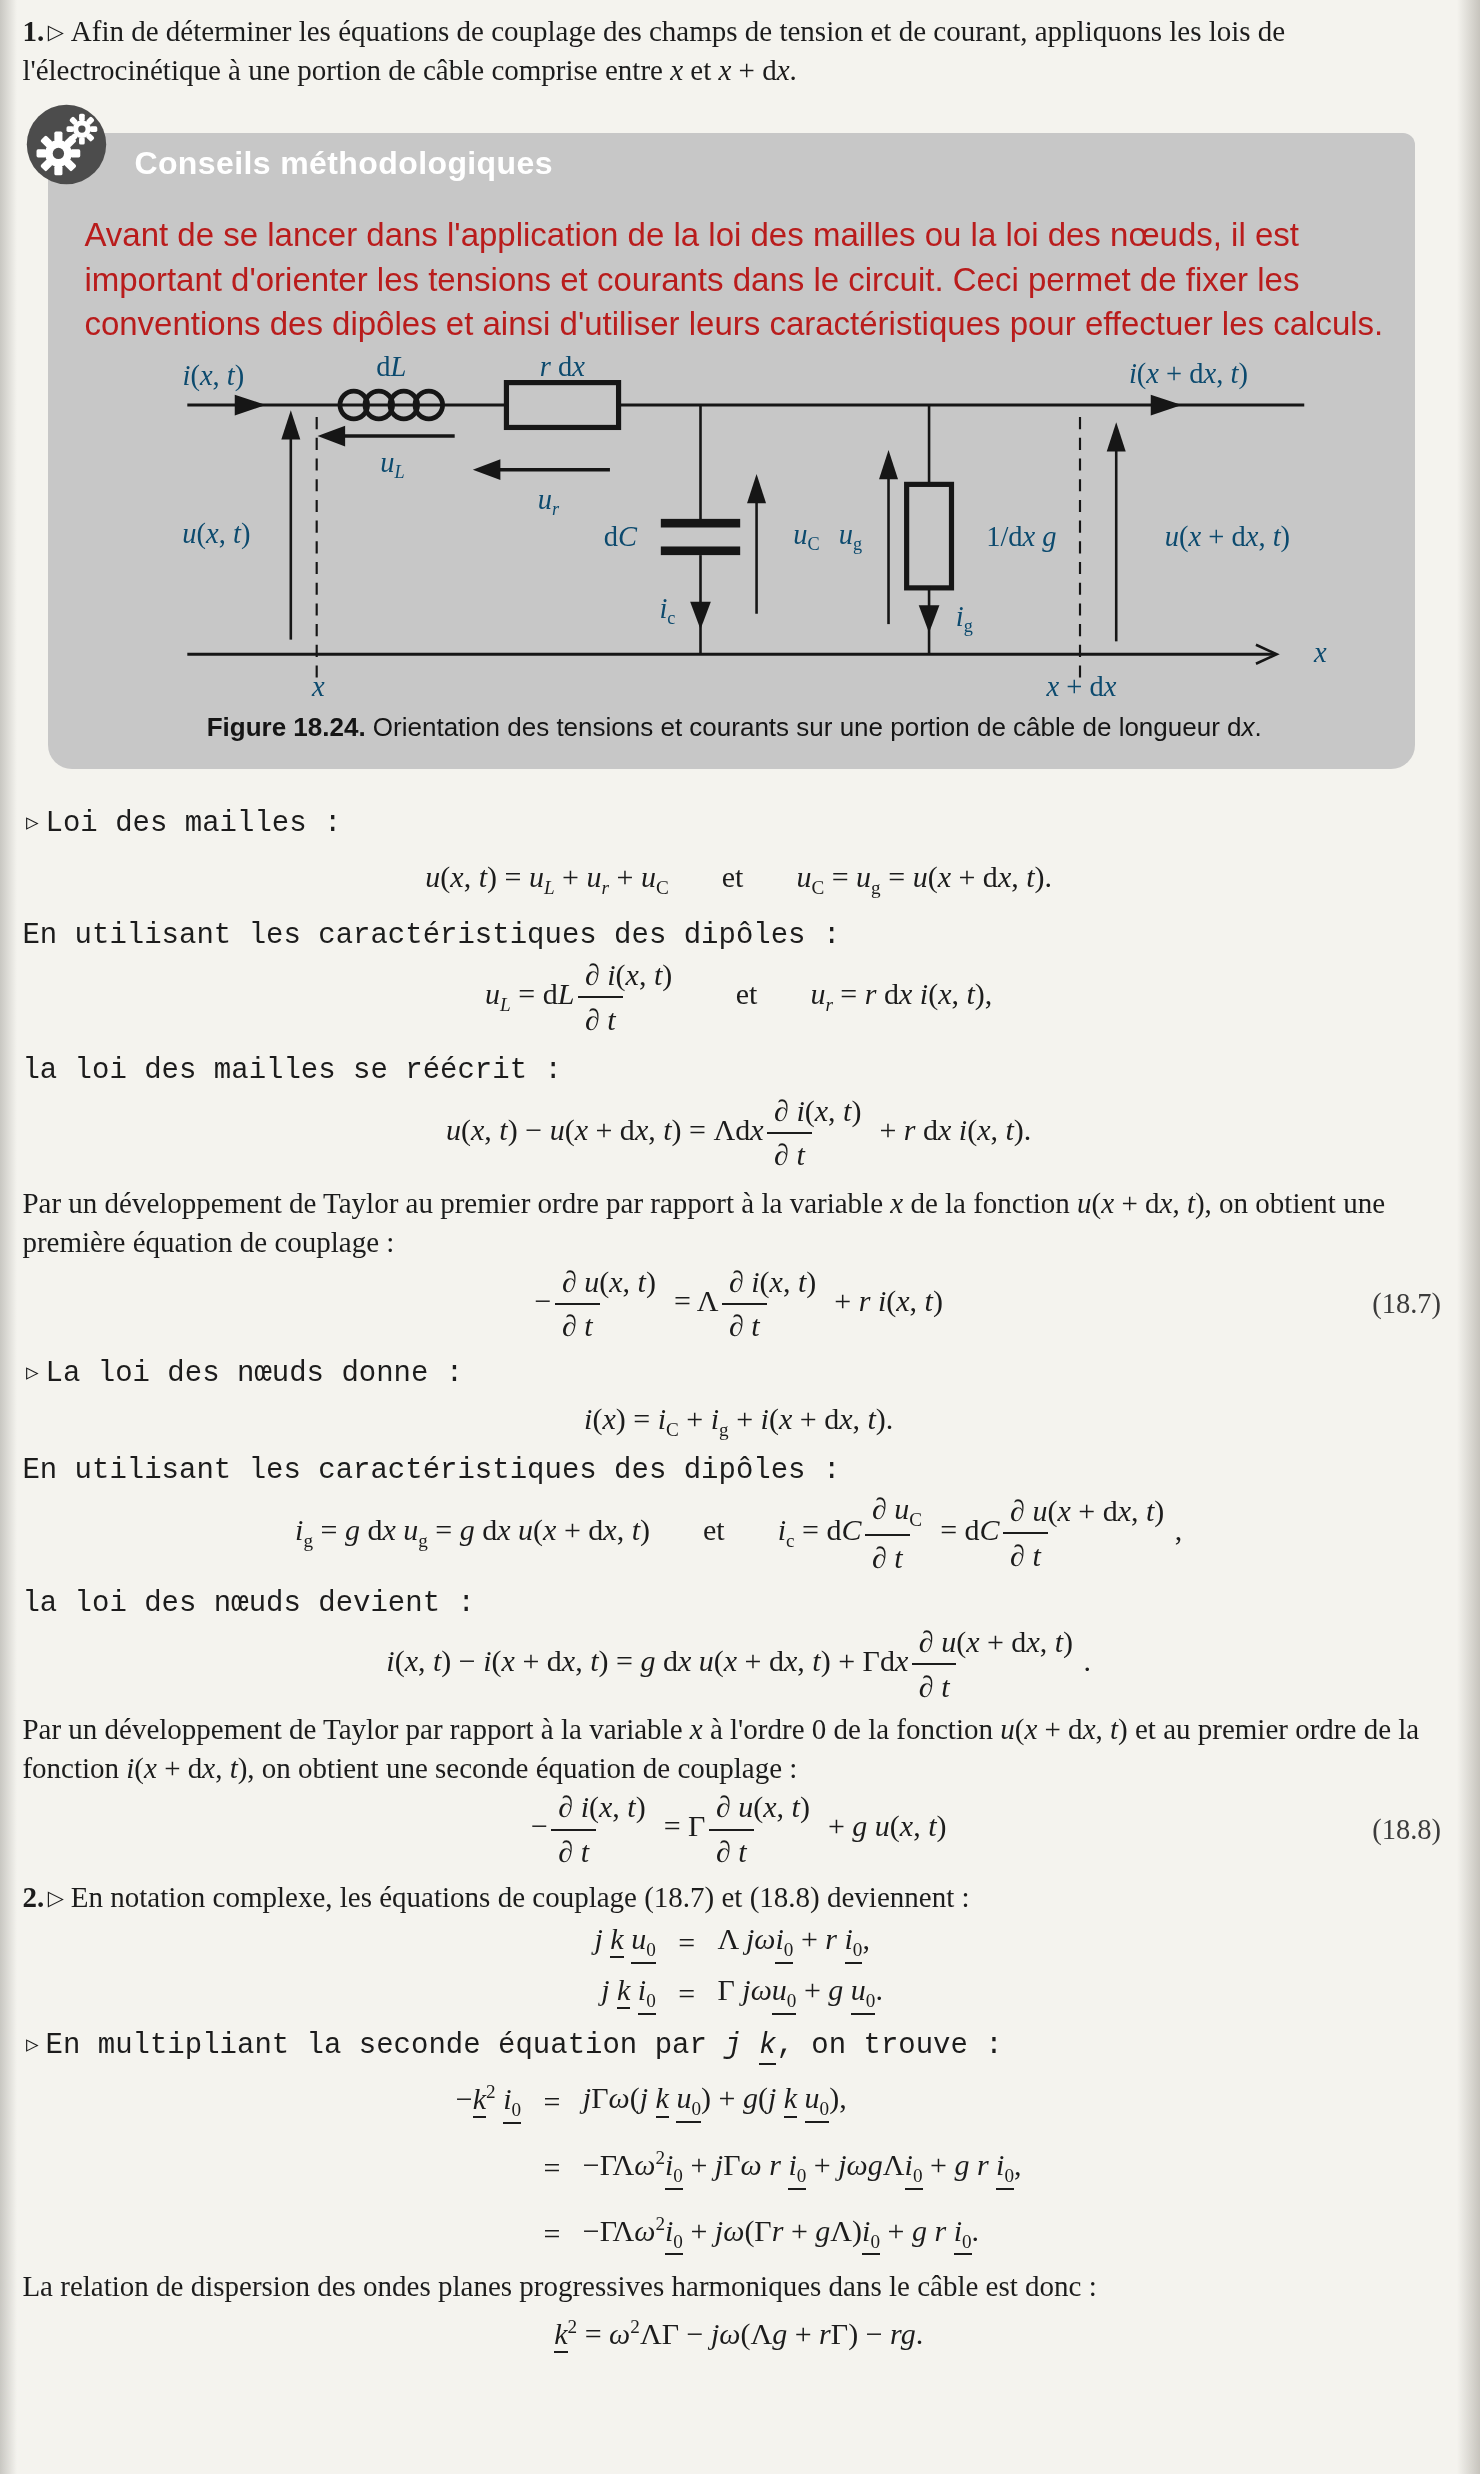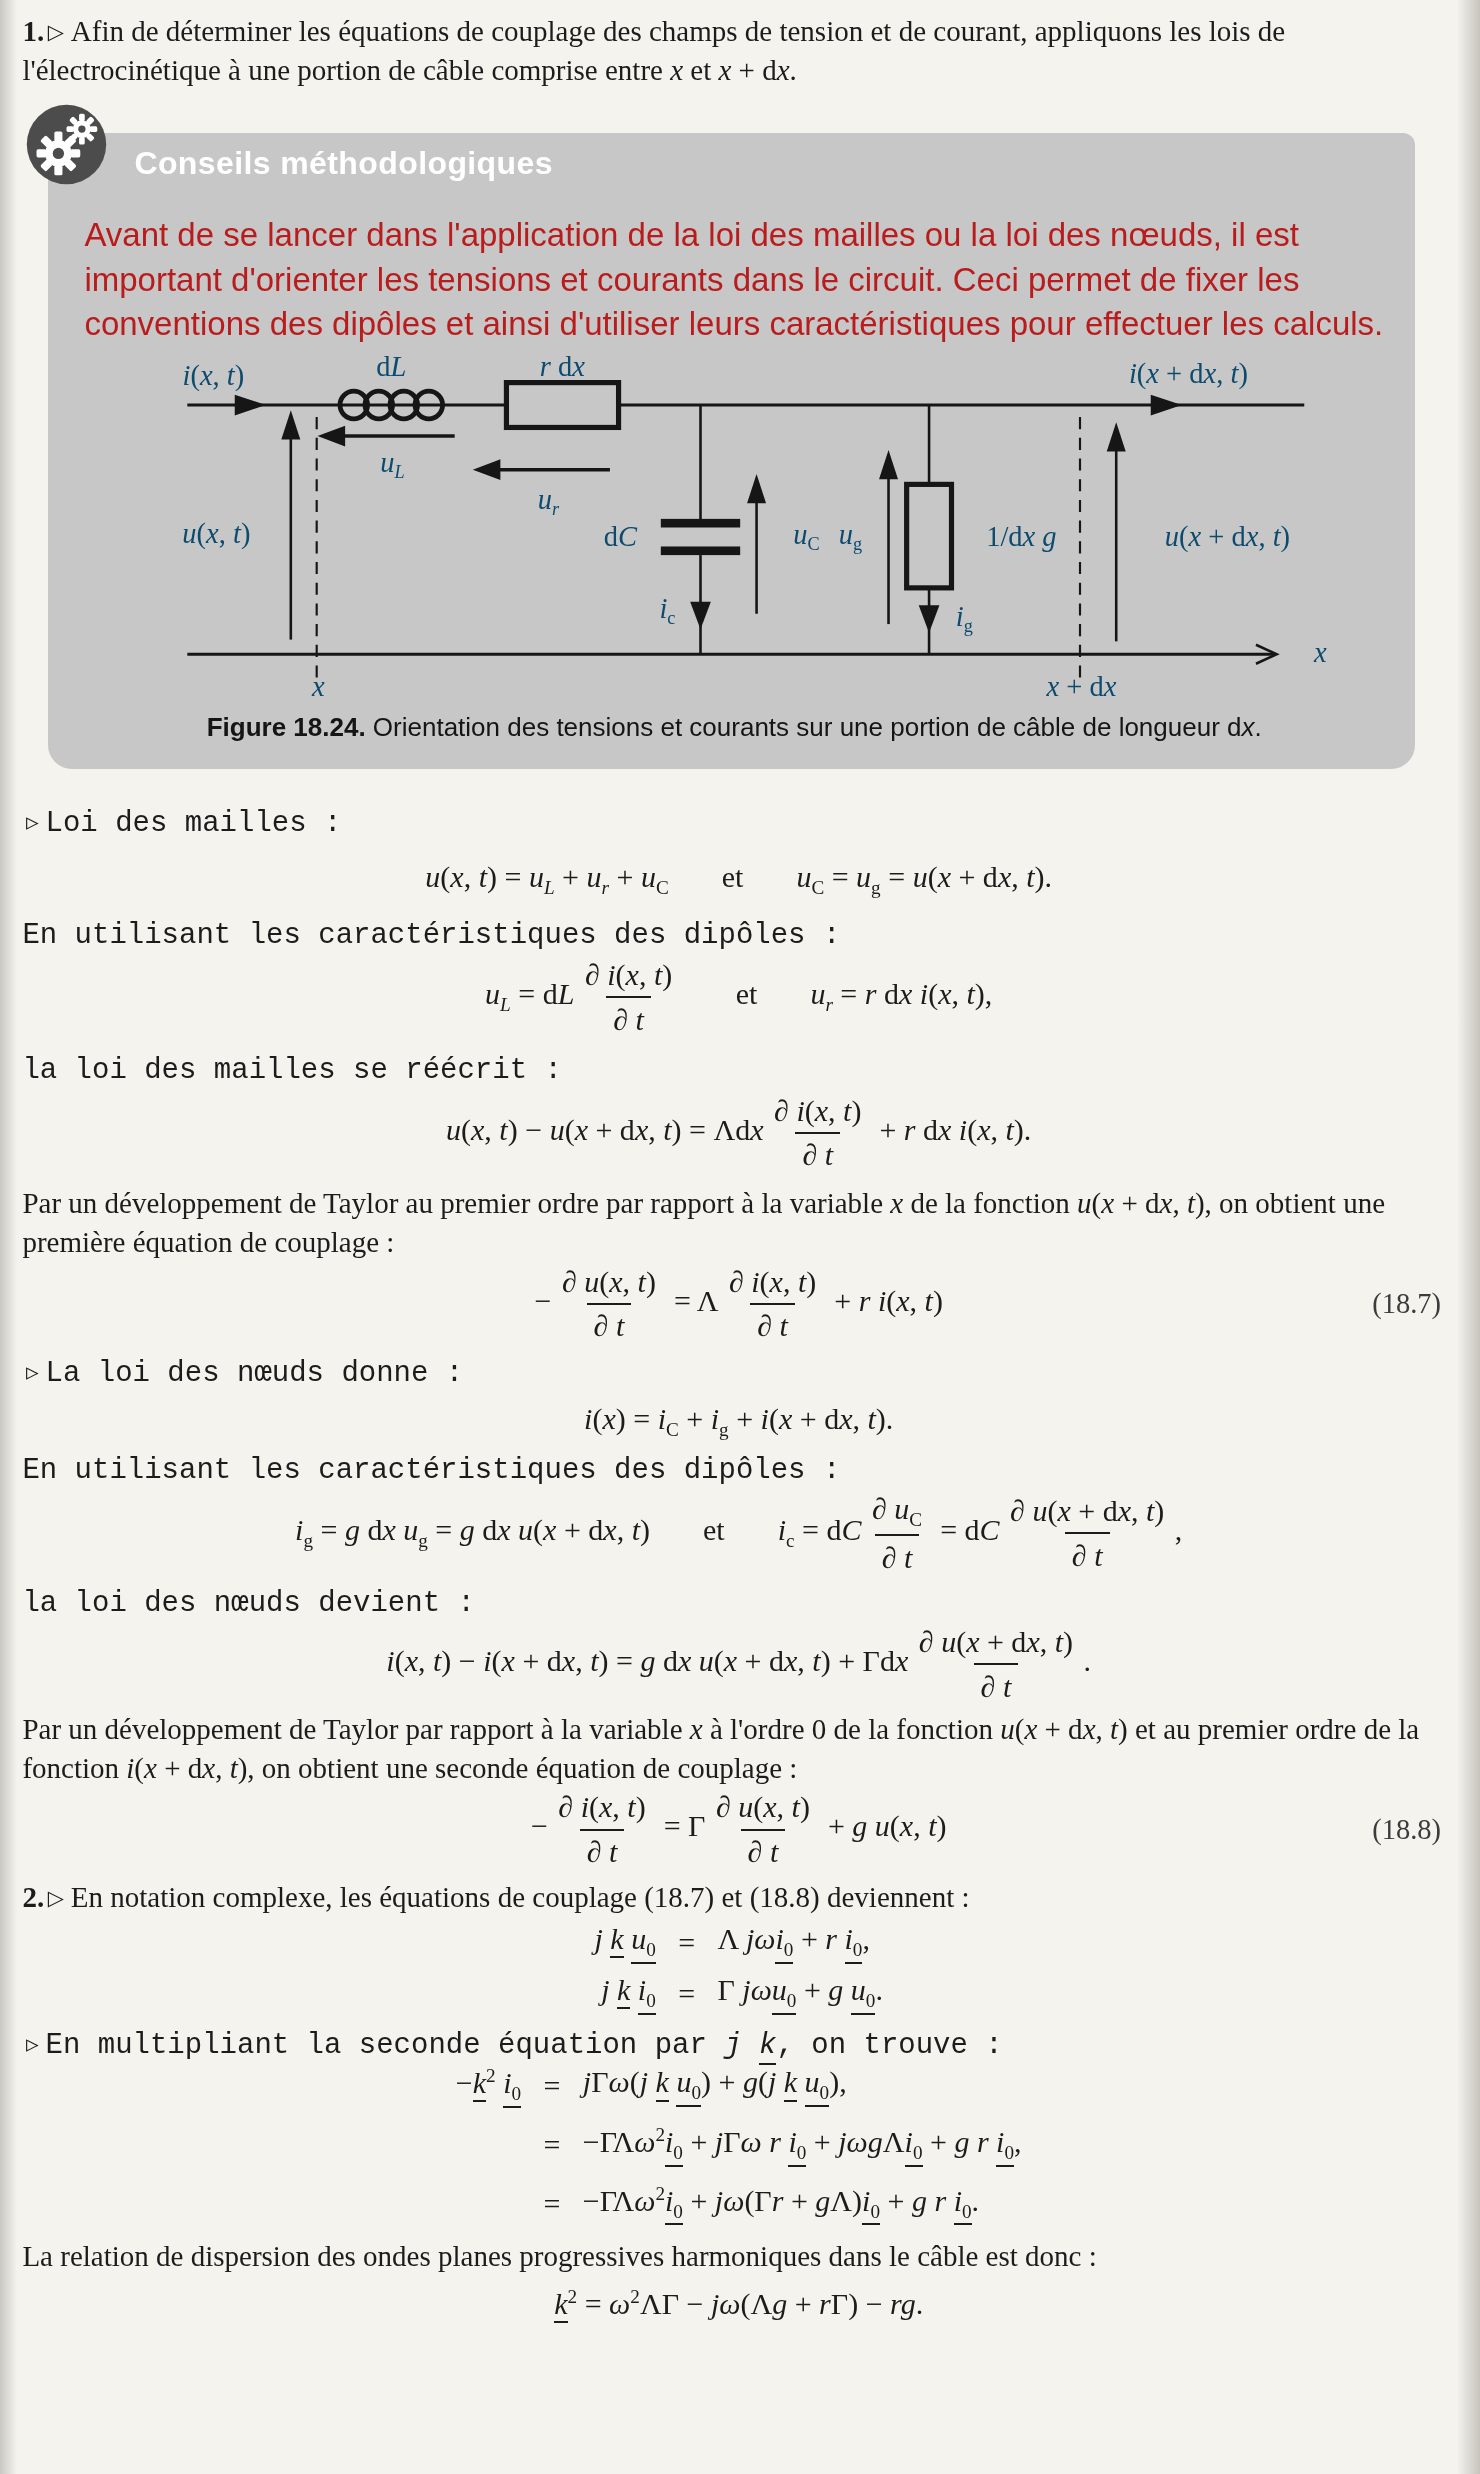--- a/index.html
+++ b/index.html
@@ -32,21 +32,21 @@
   .fig svg{position:absolute;left:0;top:0;}
   .flabel{position:absolute;transform:translate(-50%,-50%);font-size:28.5px;white-space:nowrap;color:#0c4a6e;}
   .flabel sub{font-size:64%;}
   .caption{text-align:center;font-family:"Liberation Sans", sans-serif;font-size:26px;
            margin-top:12px;color:#151515;}
 
   
   .h{font-size:29px;line-height:1.3;font-family:Liberation Mono, monospace;}
   .eq{position:relative;text-align:center;font-size:30px;line-height:1.25;}
   .eqnum{position:absolute;right:14px;top:50%;transform:translateY(-50%);font-size:28.5px;color:#3c3c3c;}
-  .fr{display:inline-flex;flex-direction:column;align-items:center;vertical-align:middle;margin:0 3.5px;}
+  .fr{display:inline-flex;flex-direction:column;align-items:flex-start;vertical-align:middle;margin:0 3.5px;}
   .fr .nu{padding:0 7px 2.6px;}
   .fr .de{border-top:2.6px solid #1c1c1c;padding:2.6px 7px 0;}
   .sep{display:inline-block;margin:0 53px;font-style:normal;}
   .und{display:inline-block;border-bottom:2.6px solid #1c1c1c;padding-bottom:1.7px;line-height:1.05;}
   sub{font-size:64%;}
   sup{font-size:64%;}
   .ga{display:grid;grid-template-columns:auto auto auto;column-gap:22.4px;
       justify-content:center;align-items:center;font-size:30px;}
   .ga .l{justify-self:end;}
   .ga .r{justify-self:start;}
@@ -228,21 +228,21 @@
     <span class="l"><i>j</i> <span class="und"><i>k</i></span> <span class="und"><i>u</i><sub>0</sub></span></span>
     <span>=</span>
     <span class="r">Λ <i>j</i><i>ω</i><span class="und"><i>i</i><sub>0</sub></span> + <i>r</i> <span class="und"><i>i</i><sub>0</sub></span>,</span>
     <span class="l"><i>j</i> <span class="und"><i>k</i></span> <span class="und"><i>i</i><sub>0</sub></span></span>
     <span>=</span>
     <span class="r">Γ <i>j</i><i>ω</i><span class="und"><i>u</i><sub>0</sub></span> + <i>g</i> <span class="und"><i>u</i><sub>0</sub></span>.</span>
   </div>
 
   <div class="h" style="margin-top:12px"><span class="tri">▷</span><span>En multipliant la seconde équation par <i>j</i> <span class="und"><i>k</i></span>, on trouve :</span></div>
 
-  <div class="ga" style="margin-top:0;row-gap:16px">
+  <div class="ga" style="margin-top:16px;row-gap:23px">
     <span class="l">−<span class="und"><i>k</i></span><sup>2</sup> <span class="und"><i>i</i><sub>0</sub></span></span>
     <span>=</span>
     <span class="r"><i>j</i>Γ<i>ω</i>(<i>j</i> <span class="und"><i>k</i></span> <span class="und"><i>u</i><sub>0</sub></span>) + <i>g</i>(<i>j</i> <span class="und"><i>k</i></span> <span class="und"><i>u</i><sub>0</sub></span>),</span>
     <span class="l"></span>
     <span>=</span>
     <span class="r">−ΓΛ<i>ω</i><sup>2</sup><span class="und"><i>i</i><sub>0</sub></span> + <i>j</i>Γ<i>ω</i> <i>r</i> <span class="und"><i>i</i><sub>0</sub></span> + <i>j</i><i>ω</i><i>g</i>Λ<span class="und"><i>i</i><sub>0</sub></span> + <i>g</i> <i>r</i> <span class="und"><i>i</i><sub>0</sub></span>,</span>
     <span class="l"></span>
     <span>=</span>
     <span class="r">−ΓΛ<i>ω</i><sup>2</sup><span class="und"><i>i</i><sub>0</sub></span> + <i>j</i><i>ω</i>(Γ<i>r</i> + <i>g</i>Λ)<span class="und"><i>i</i><sub>0</sub></span> + <i>g</i> <i>r</i> <span class="und"><i>i</i><sub>0</sub></span>.</span>
   </div>

